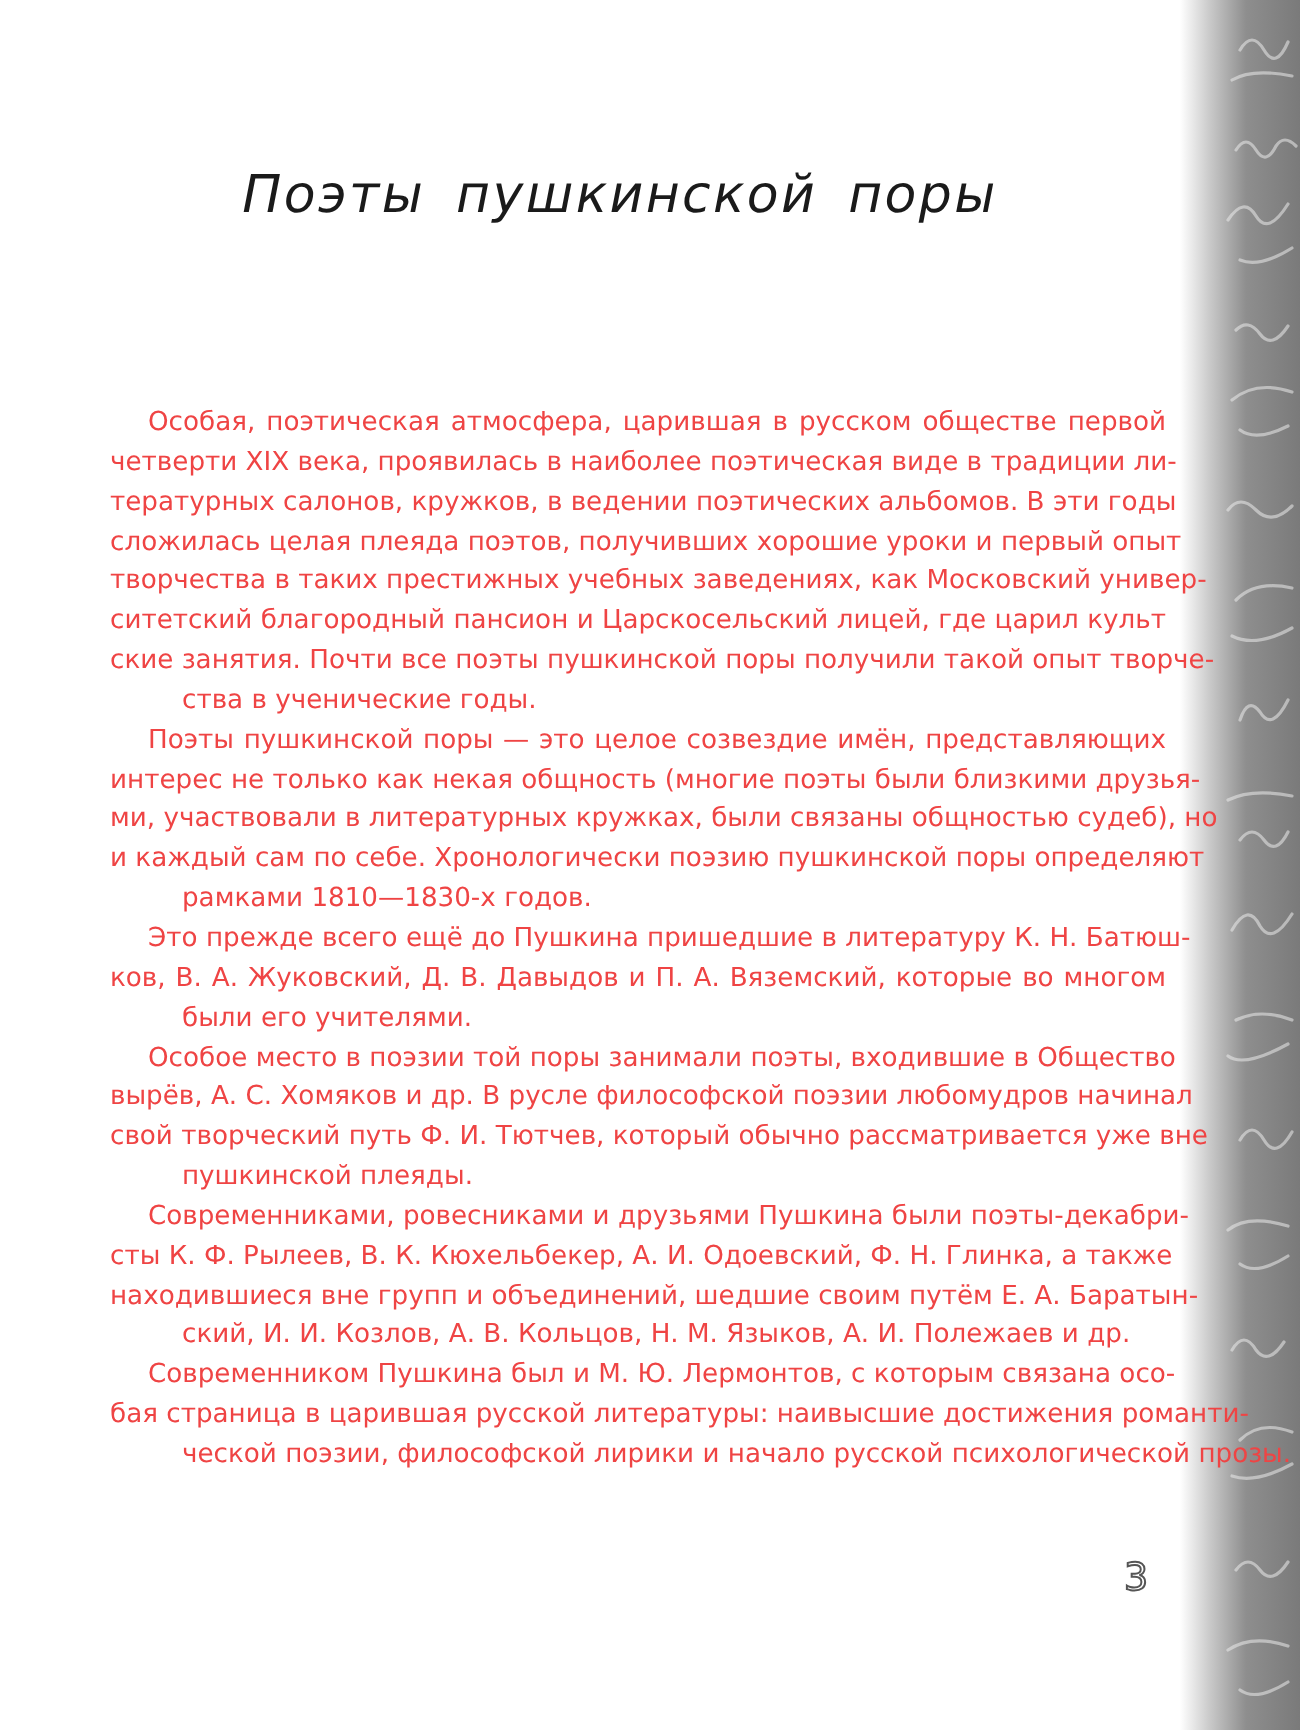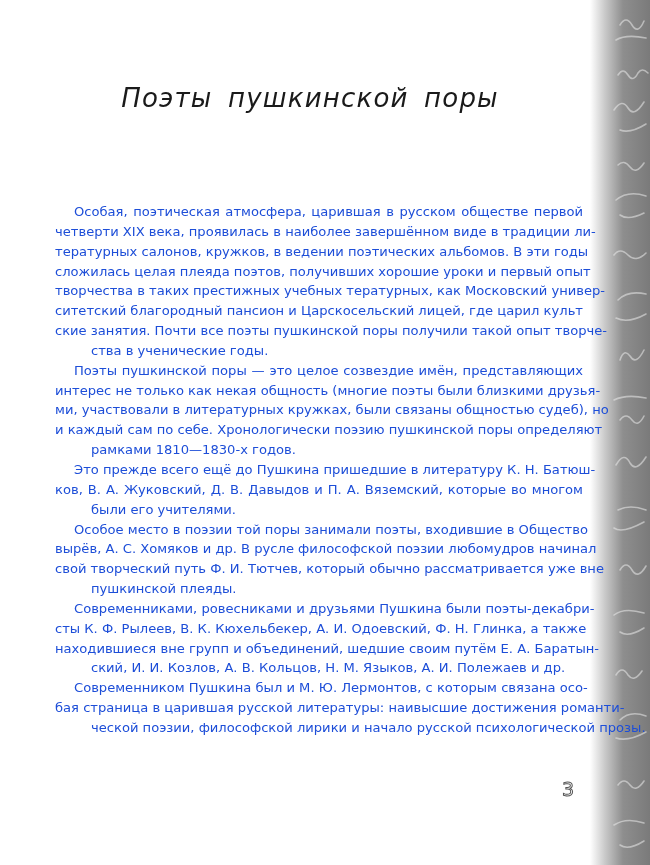--- a/index.html
+++ b/index.html
@@ -19,21 +19,21 @@
     text-align: center;
     font-family: "DejaVu Sans", sans-serif;
     font-style: italic; font-weight: normal;
     font-size: 26px; letter-spacing: 1.2px; word-spacing: 6px;
     color: #1a1a1a;
   }
   .text-block {
     position: absolute; top: 202px; left: 55px; width: 528px;
     font-family: "DejaVu Sans", sans-serif;
     font-size: 13.1px; line-height: 19.85px;
-    color: #1d4ed8;
+    color: #ef4444;
   }
   .text-block .line {
     display: block; white-space: nowrap;
     text-align: justify; text-align-last: justify;
     height: 19.85px;
   }
   .text-block .line.first { text-indent: 19px; }
   .text-block .line.last { text-align-last: left; margin-left: 36px; }
   .page-number {
     position: absolute; top: 778px; left: 562px;
@@ -67,24 +67,24 @@
       <path d="M24 825 q12 -8 30 -2 M30 845 q8 6 24 -4"></path>
     </g>
   </svg>
 </div>
 
 <h1 class="page-title">Поэты пушкинской поры</h1>
 
 <div class="text-block" id="text-block">
     <div class="paragraph">
       <span class="line first">Особая, поэтическая атмосфера, царившая в русском обществе первой</span>
-      <span class="line">четверти XIX века, проявилась в наиболее завершённом виде в традиции ли-</span>
+      <span class="line">четверти XIX века, проявилась в наиболее поэтическая виде в традиции ли-</span>
       <span class="line">тературных салонов, кружков, в ведении поэтических альбомов. В эти годы</span>
       <span class="line">сложилась целая плеяда поэтов, получивших хорошие уроки и первый опыт</span>
-      <span class="line">творчества в таких престижных учебных тературных, как Московский универ-</span>
+      <span class="line">творчества в таких престижных учебных заведениях, как Московский универ-</span>
       <span class="line">ситетский благородный пансион и Царскосельский лицей, где царил культ</span>
       <span class="line">ские занятия. Почти все поэты пушкинской поры получили такой опыт творче-</span>
       <span class="line last">ства в ученические годы.</span>
     </div>
     <div class="paragraph">
       <span class="line first">Поэты пушкинской поры — это целое созвездие имён, представляющих</span>
       <span class="line">интерес не только как некая общность (многие поэты были близкими друзья-</span>
       <span class="line">ми, участвовали в литературных кружках, были связаны общностью судеб), но</span>
       <span class="line">и каждый сам по себе. Хронологически поэзию пушкинской поры определяют</span>
       <span class="line last">рамками 1810—1830-х годов.</span>

